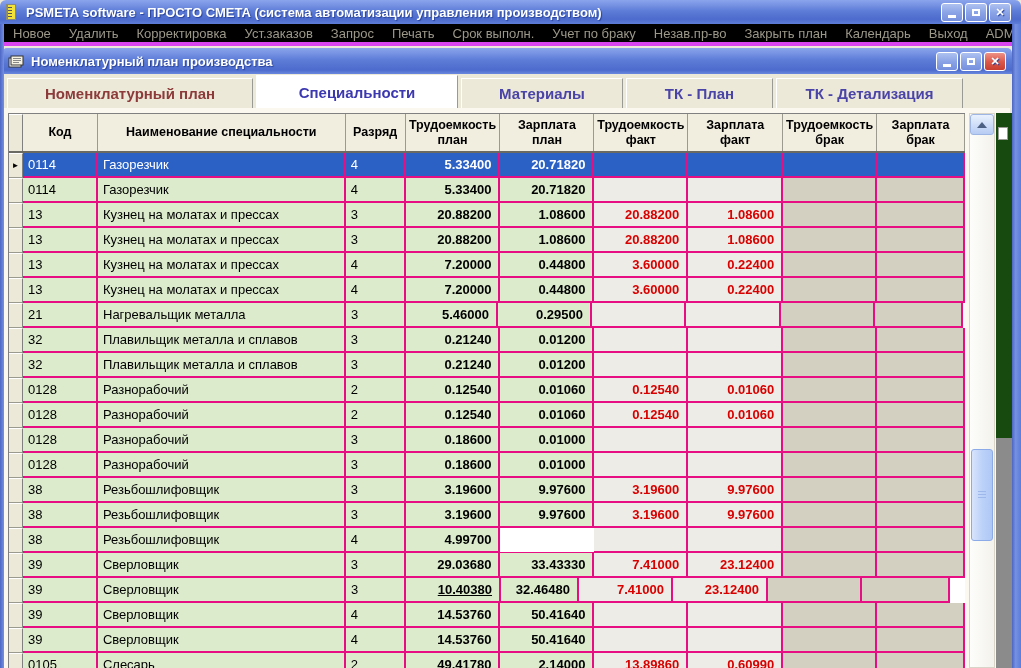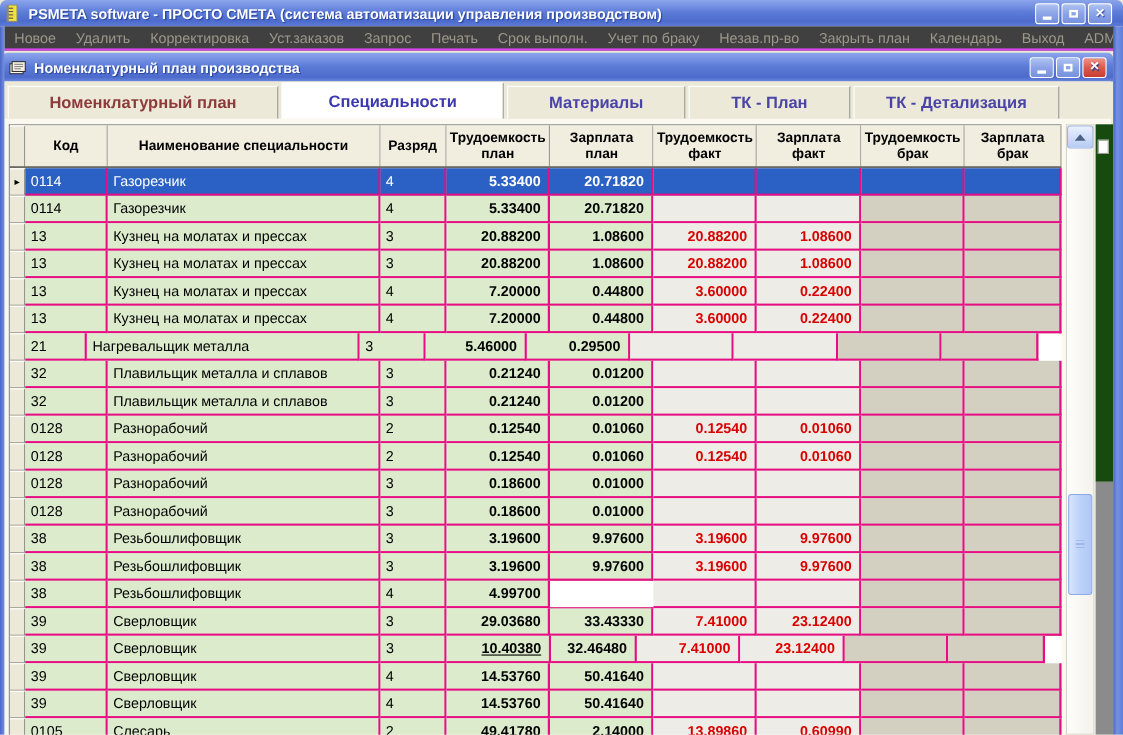--- a/index.html
+++ b/index.html
@@ -21,22 +21,22 @@
     background:linear-gradient(180deg,#AEC1F0 0%,#8BA4E6 50%,#7690DE 100%);
     color:#fff; font-size:11px; font-weight:bold; display:flex; align-items:center; justify-content:center;
     line-height:1;
   }
   .wbtn.red { background:linear-gradient(180deg,#EE9287 0%,#DC5A4B 50%,#C83E30 100%); }
   .wbtn .sq { width:8px; height:7px; border:2px solid #fff; display:block; }
   .wbtn .mn { width:8px; height:3px; background:#fff; display:block; margin-top:7px; }
 
   .menubar {
     position:absolute; left:4px; top:24px; width:1009px; height:22px;
-    background:#404040; display:flex; align-items:center; gap:0;
-    font-size:13px; color:#9B988A; border-bottom:2px solid #d946ef;
+    background:#000000; display:flex; align-items:center; gap:0;
+    font-size:13px; color:#9B988A; border-bottom:4px solid #d946ef;
   }
   .menu-item { padding:0 9px; white-space:nowrap; cursor:default; }
 
   
   .inner-titlebar {
     position:absolute; left:2px; top:48px; width:1010px; height:26px;
     background:linear-gradient(180deg,#8BA5EC 0%,#5E7DD8 45%,#4C6BCC 85%,#6B88DE 100%);
     border-top-left-radius:5px; border-top-right-radius:5px;
     display:flex; align-items:center; color:#fff; font-weight:bold; font-size:13px;
     text-shadow:1px 1px 1px #27429b; padding-left:6px;
@@ -278,21 +278,21 @@
         <div class="cell c-base" style="width: 60px;">4</div>
         <div class="cell c-plan" style="width: 95px;">7.20000</div>
         <div class="cell c-plan" style="width: 94px;">0.44800</div>
         <div class="cell c-fact" style="width: 94px;">3.60000</div>
         <div class="cell c-fact" style="width: 95px;">0.22400</div>
         <div class="cell c-brak" style="width: 94px;"></div>
         <div class="cell c-brak" style="width: 88px;"></div>
       </div>
       <div class="grow">
         <div class="cell csel" style="width: 14px; background: rgb(236, 233, 216); color: rgb(0, 0, 0);"></div>
-        <div class="cell c-base" style="width: 56px;">21</div>
+        <div class="cell c-base" style="width: 75px;">21</div>
         <div class="cell c-base" style="width: 248px;">Нагревальщик металла</div>
         <div class="cell c-base" style="width: 60px;">3</div>
         <div class="cell c-plan" style="width: 92px;">5.46000</div>
         <div class="cell c-plan" style="width: 94px;">0.29500</div>
         <div class="cell c-fact" style="width: 94px;"></div>
         <div class="cell c-fact" style="width: 95px;"></div>
         <div class="cell c-brak" style="width: 94px;"></div>
         <div class="cell c-brak" style="width: 88px;"></div>
       </div>
       <div class="grow">

